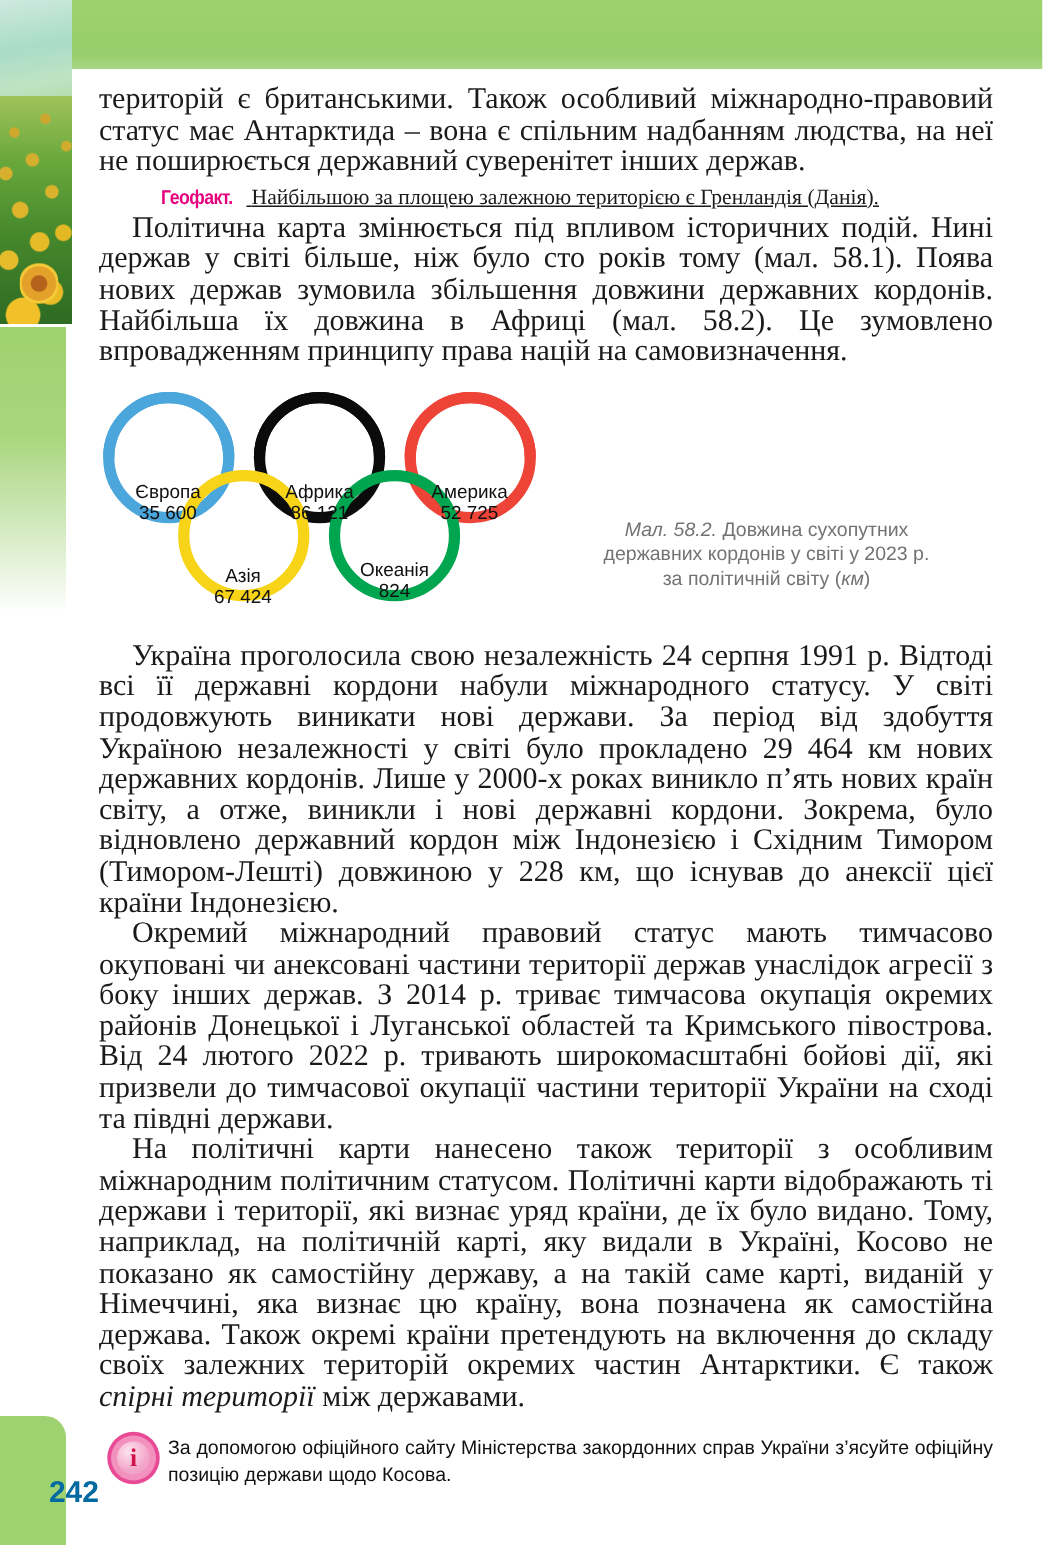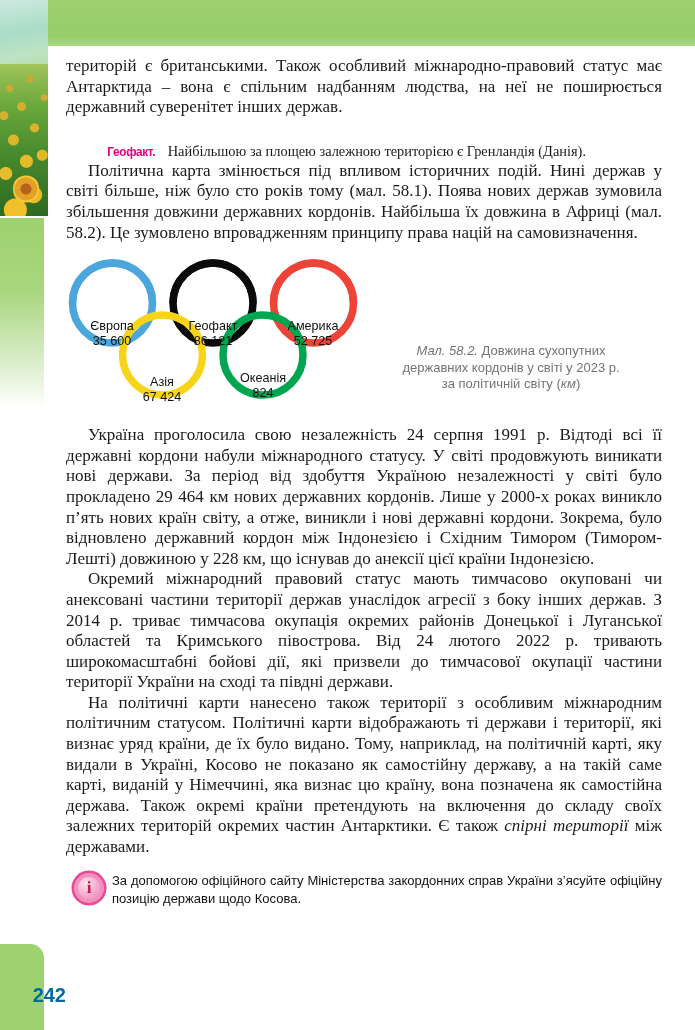--- a/index.html
+++ b/index.html
@@ -89,36 +89,37 @@
   }
 
   
   #content {
     position: absolute;
     left: 66px; top: 56px;
     width: 596px;
   }
   p.body {
     margin: 0;
-    font-size: 17px;
+    font-size: 20px;
     line-height: 20.6px;
     text-align: justify;
     text-indent: 22px;
     hyphens: manual;
   }
   p.body.noindent { text-indent: 0; }
   .gap-before { margin-top: 13px; }
 
   
   #geofact-line {
-    margin: 24px 0 0 0;
+    margin: 4px 0 0 0;
     font-size: 13.6px;
     line-height: 19px;
     text-indent: 22px;
     text-align: left;
+    text-decoration: underline;
   }
   #geofact-label {
     font-family: "Liberation Sans", sans-serif;
     font-weight: 700;
     font-size: 13.4px;
     color: #e6007e;
     letter-spacing: -0.4px;
     transform: scaleX(0.88);
     display: inline-block;
     transform-origin: left center;
@@ -238,21 +239,21 @@
       <path d="M 6.5 46 A 40 40 0 0 1 86.5 46" fill="none" stroke="#4BA6DC" stroke-width="7.5"></path>
       <path d="M 107 46 A 40 40 0 0 1 187 46" fill="none" stroke="#0B0B0B" stroke-width="7.5"></path>
       <path d="M 207.5 46 A 40 40 0 0 1 287.5 46" fill="none" stroke="#EE4438" stroke-width="7.5"></path>
     </svg>
 
     <div class="ring-label" style="left:-2px; top:32px;">
       <span class="v">Європа</span>
       <span class="v">35 600</span>
     </div>
     <div class="ring-label" style="left:99px; top:32px;">
-      <span class="v">Геофакт</span>
+      <span class="v">Африка</span>
       <span class="v">86 121</span>
     </div>
     <div class="ring-label" style="left:199px; top:32px;">
       <span class="v">Америка</span>
       <span class="v">52 725</span>
     </div>
     <div class="ring-label" style="left:48px; top:88px;">
       <span class="v">Азія</span>
       <span class="v">67 424</span>
     </div>

